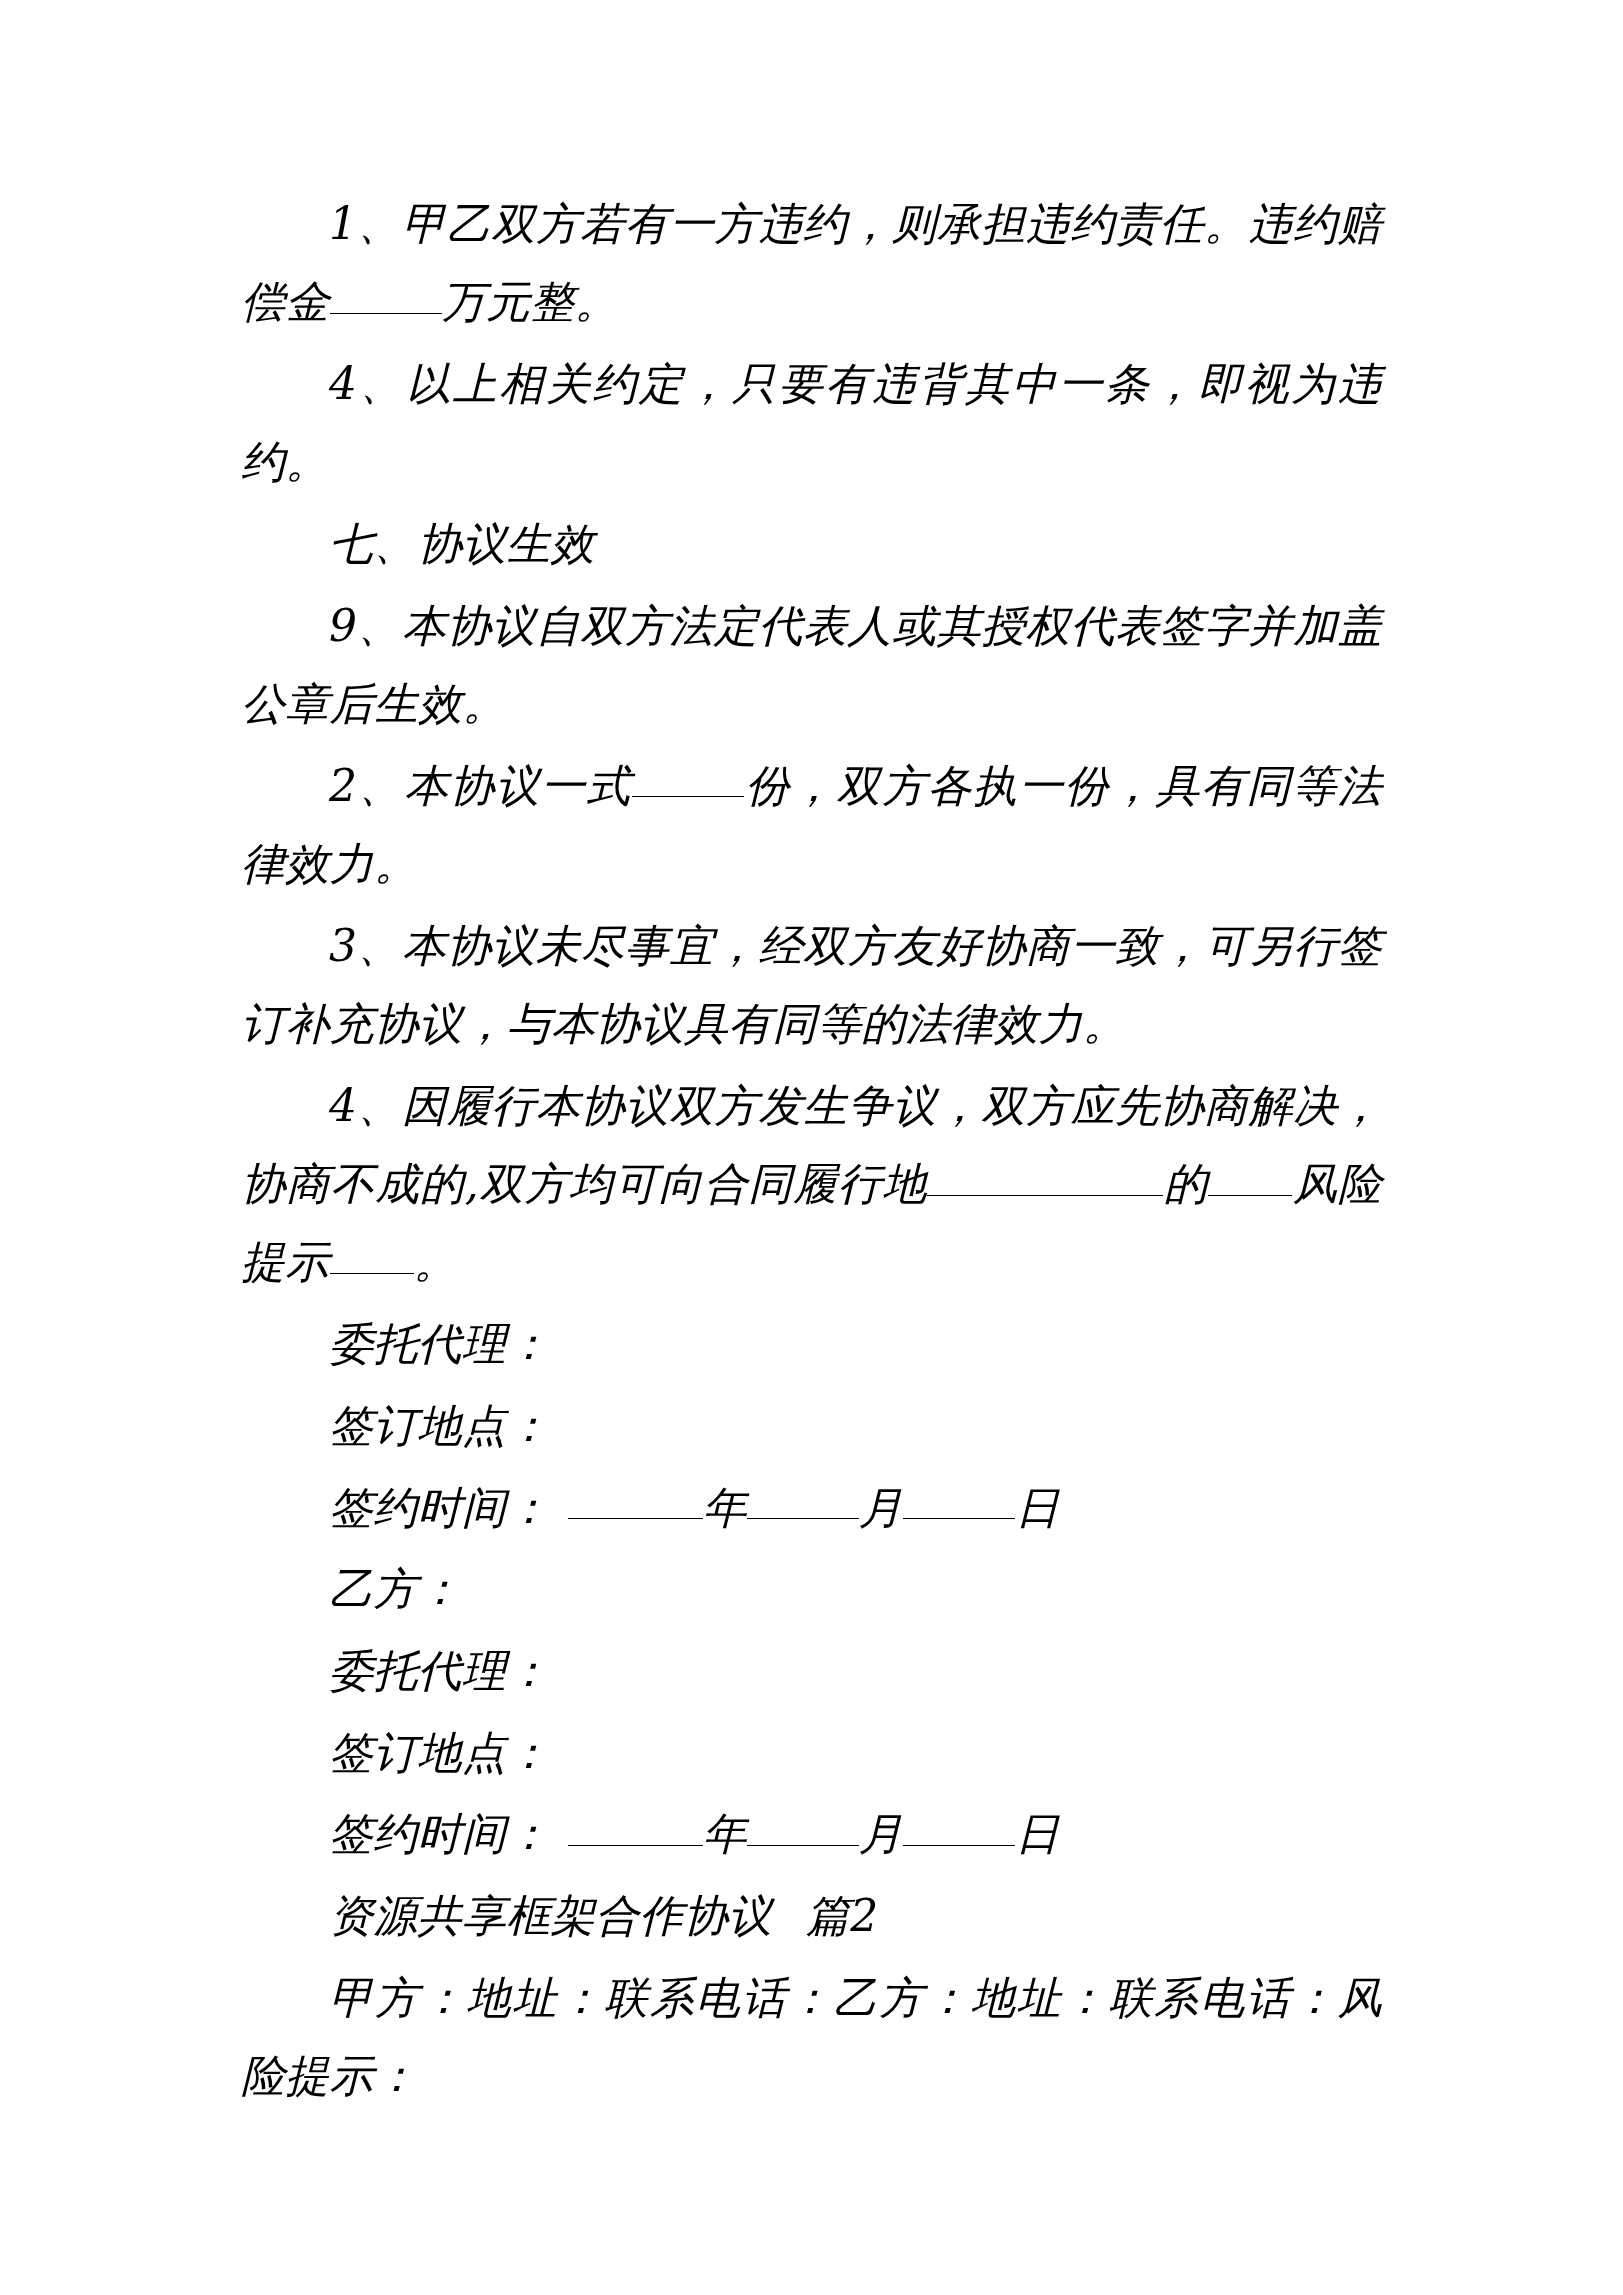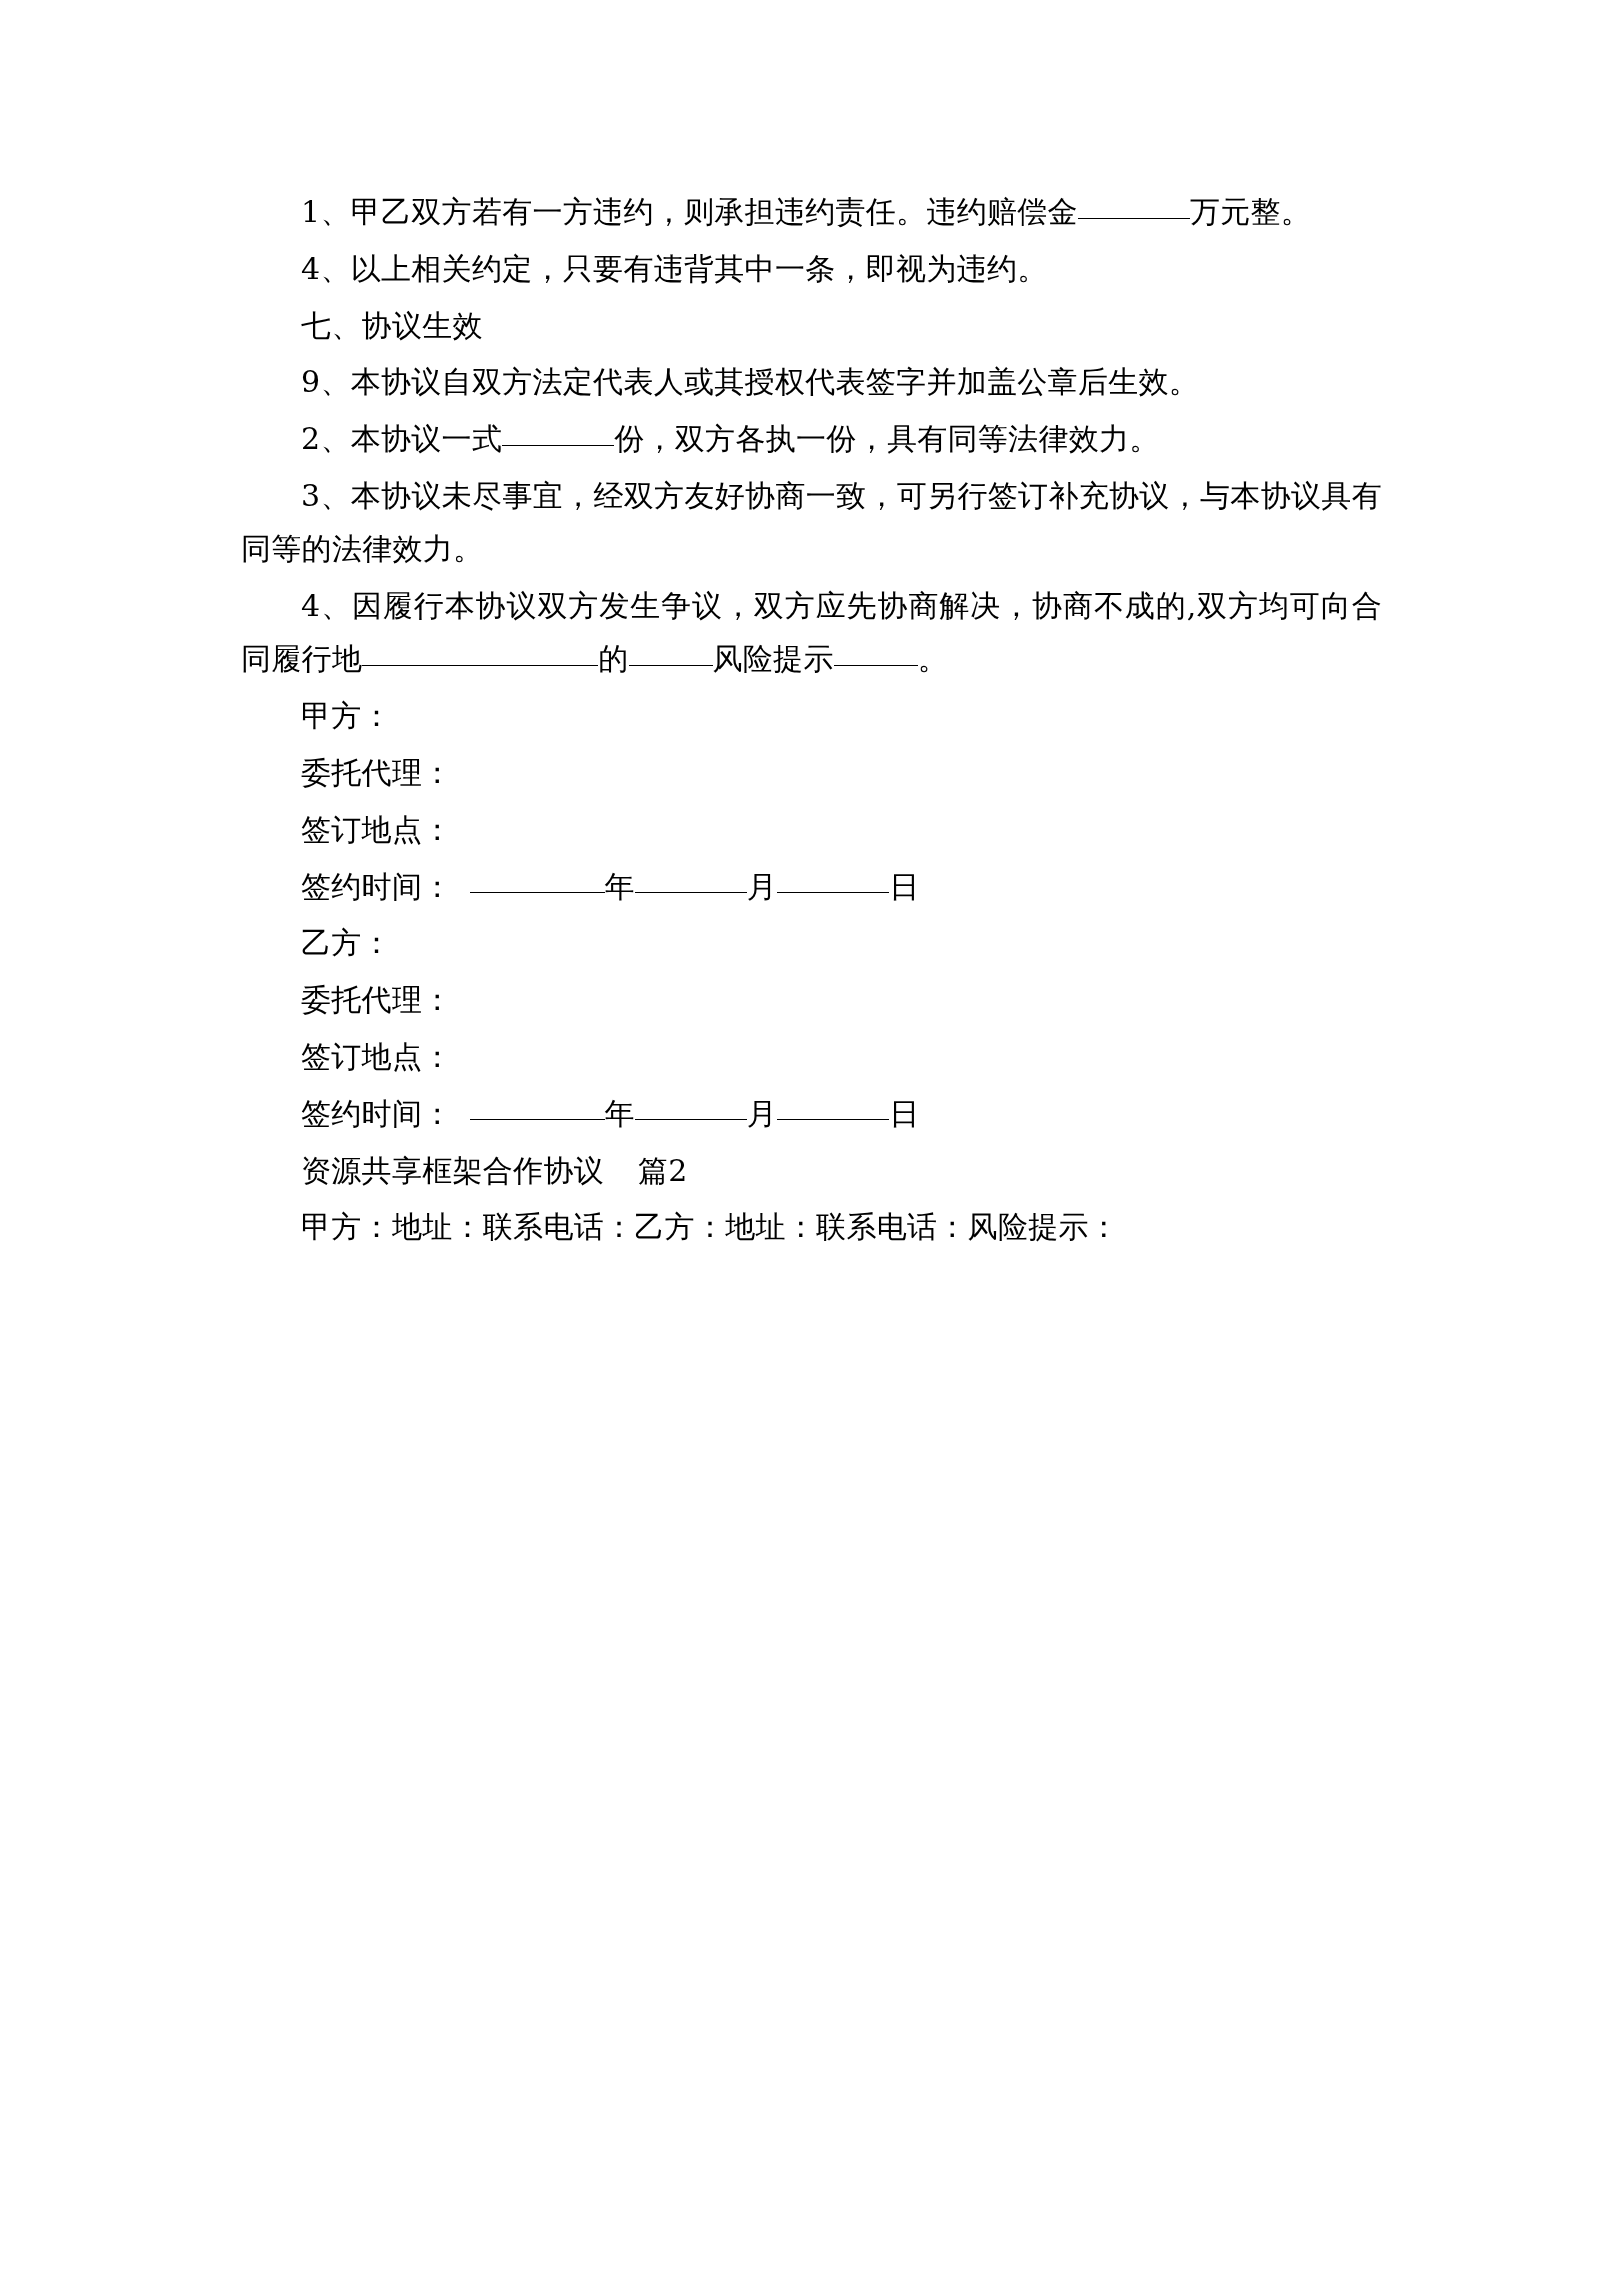--- a/index.html
+++ b/index.html
@@ -13,24 +13,25 @@
   }
   .page {
     width: 1623px;
     height: 2295px;
     background: #ffffff;
     position: relative;
     box-sizing: border-box;
     padding: 185px 241px 0 241px;
   }
   .doc-body {
-    font-size: 30px;
+    font-size: 44px;
     line-height: 1.78;
     text-align: justify;
     letter-spacing: 0.3px;
+    font-style: italic;
   }
   .para {
     margin: 0 0 3.4px 0;
     text-indent: 2em;
     word-break: break-all;
   }
   .blank {
     display: inline-block;
     border-bottom: 1.7px solid #000;
     vertical-align: baseline;
@@ -79,23 +80,20 @@
 
     <p class="para">
       <span>3、本协议未尽事宜，经双方友好协商一致，可另行签订补充协议，与本协议具有同等的法律效力。</span>
     </p>
 
     <p class="para">
       <span>4、因履行本协议双方发生争议，双方应先协商解决，协商不成的,双方均可向合同履行地</span><span class="blank b-xl"></span><span>的</span><span class="blank b-sm"></span><span>风险提示</span><span class="blank b-sm"></span><span>。</span>
     </p>
 
     <p class="sig-line">
-      <span>甲方：</span>
-    </p>
-    <p class="sig-line">
       <span>委托代理：</span>
     </p>
     <p class="sig-line">
       <span>签订地点：</span>
     </p>
     <p class="sig-line">
       <span>签约时间：</span><span class="gap-sm"></span><span class="blank b-lg"></span><span>年</span><span class="blank b-md"></span><span>月</span><span class="blank b-md"></span><span>日</span>
     </p>
 
     <p class="sig-line">

